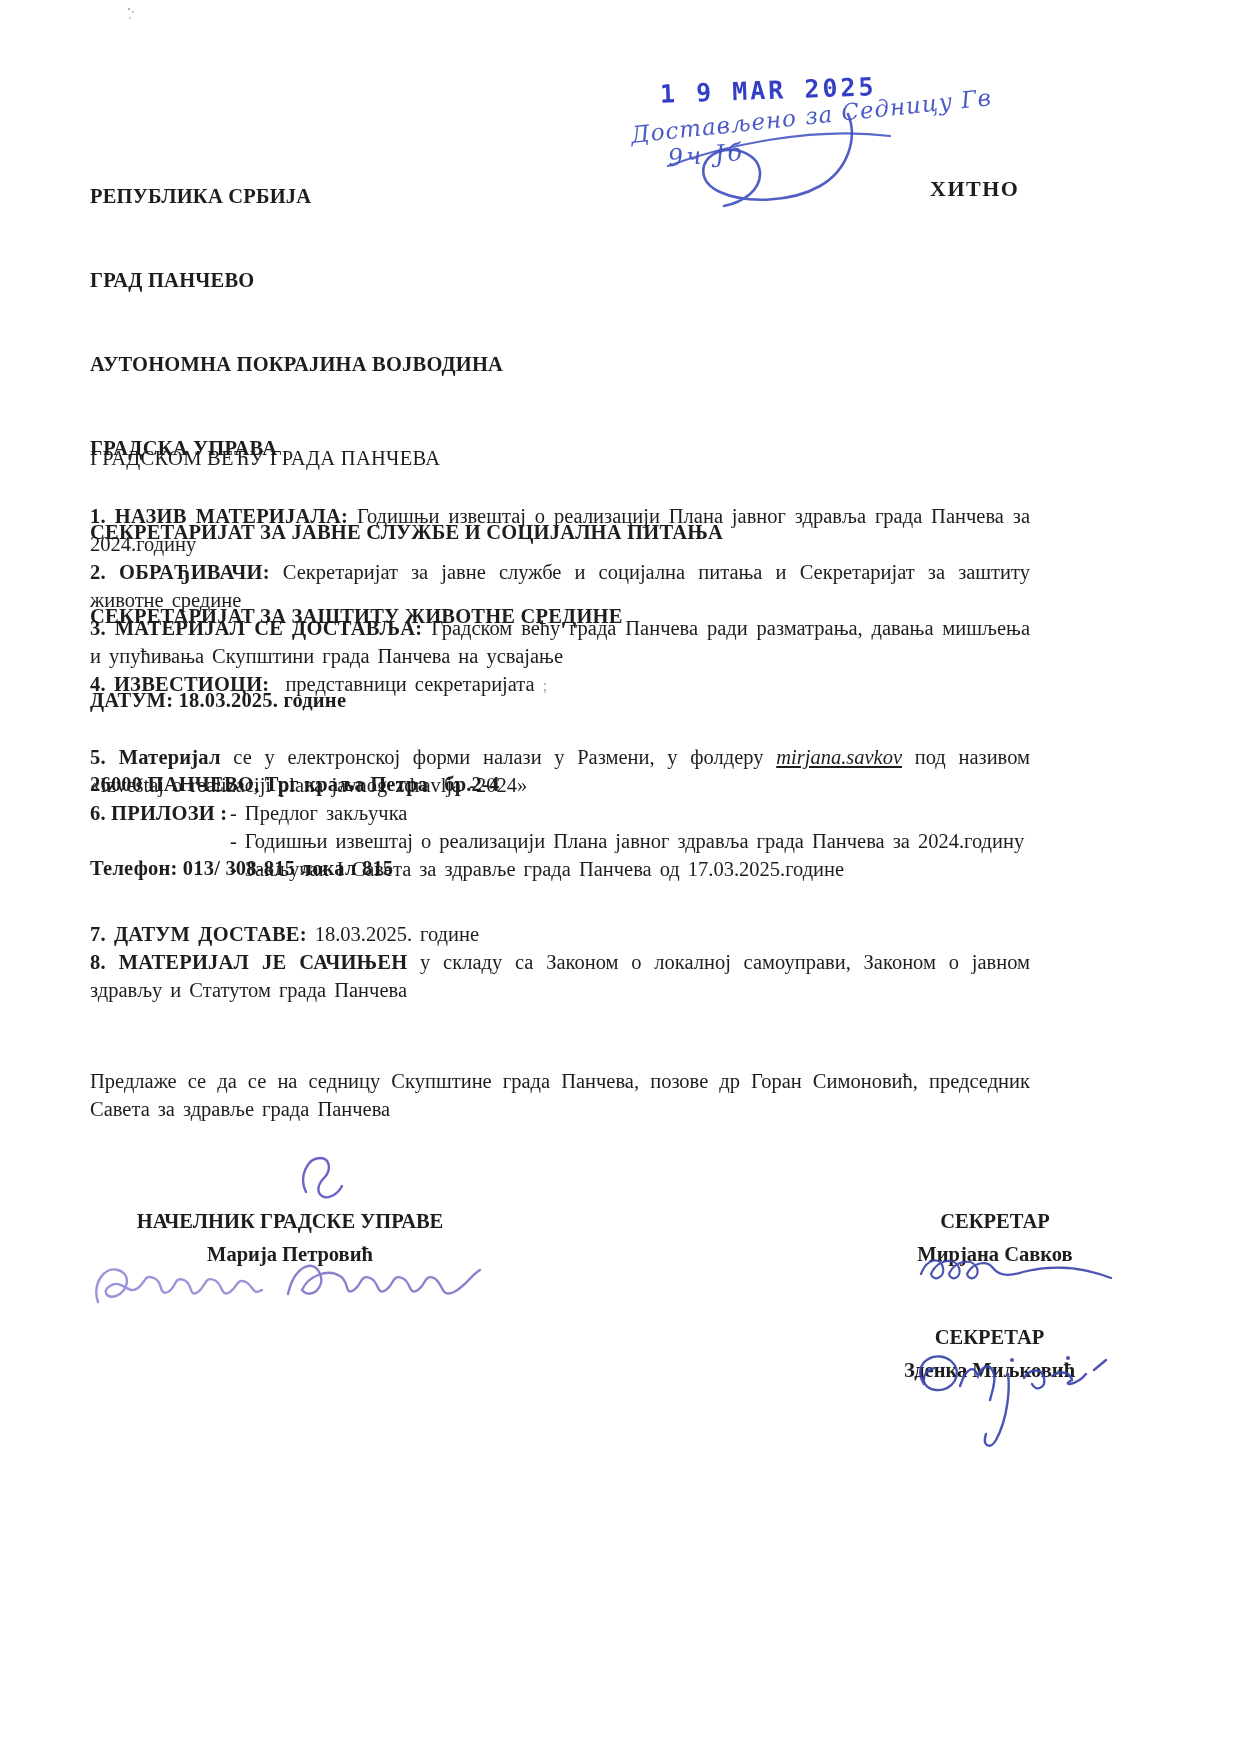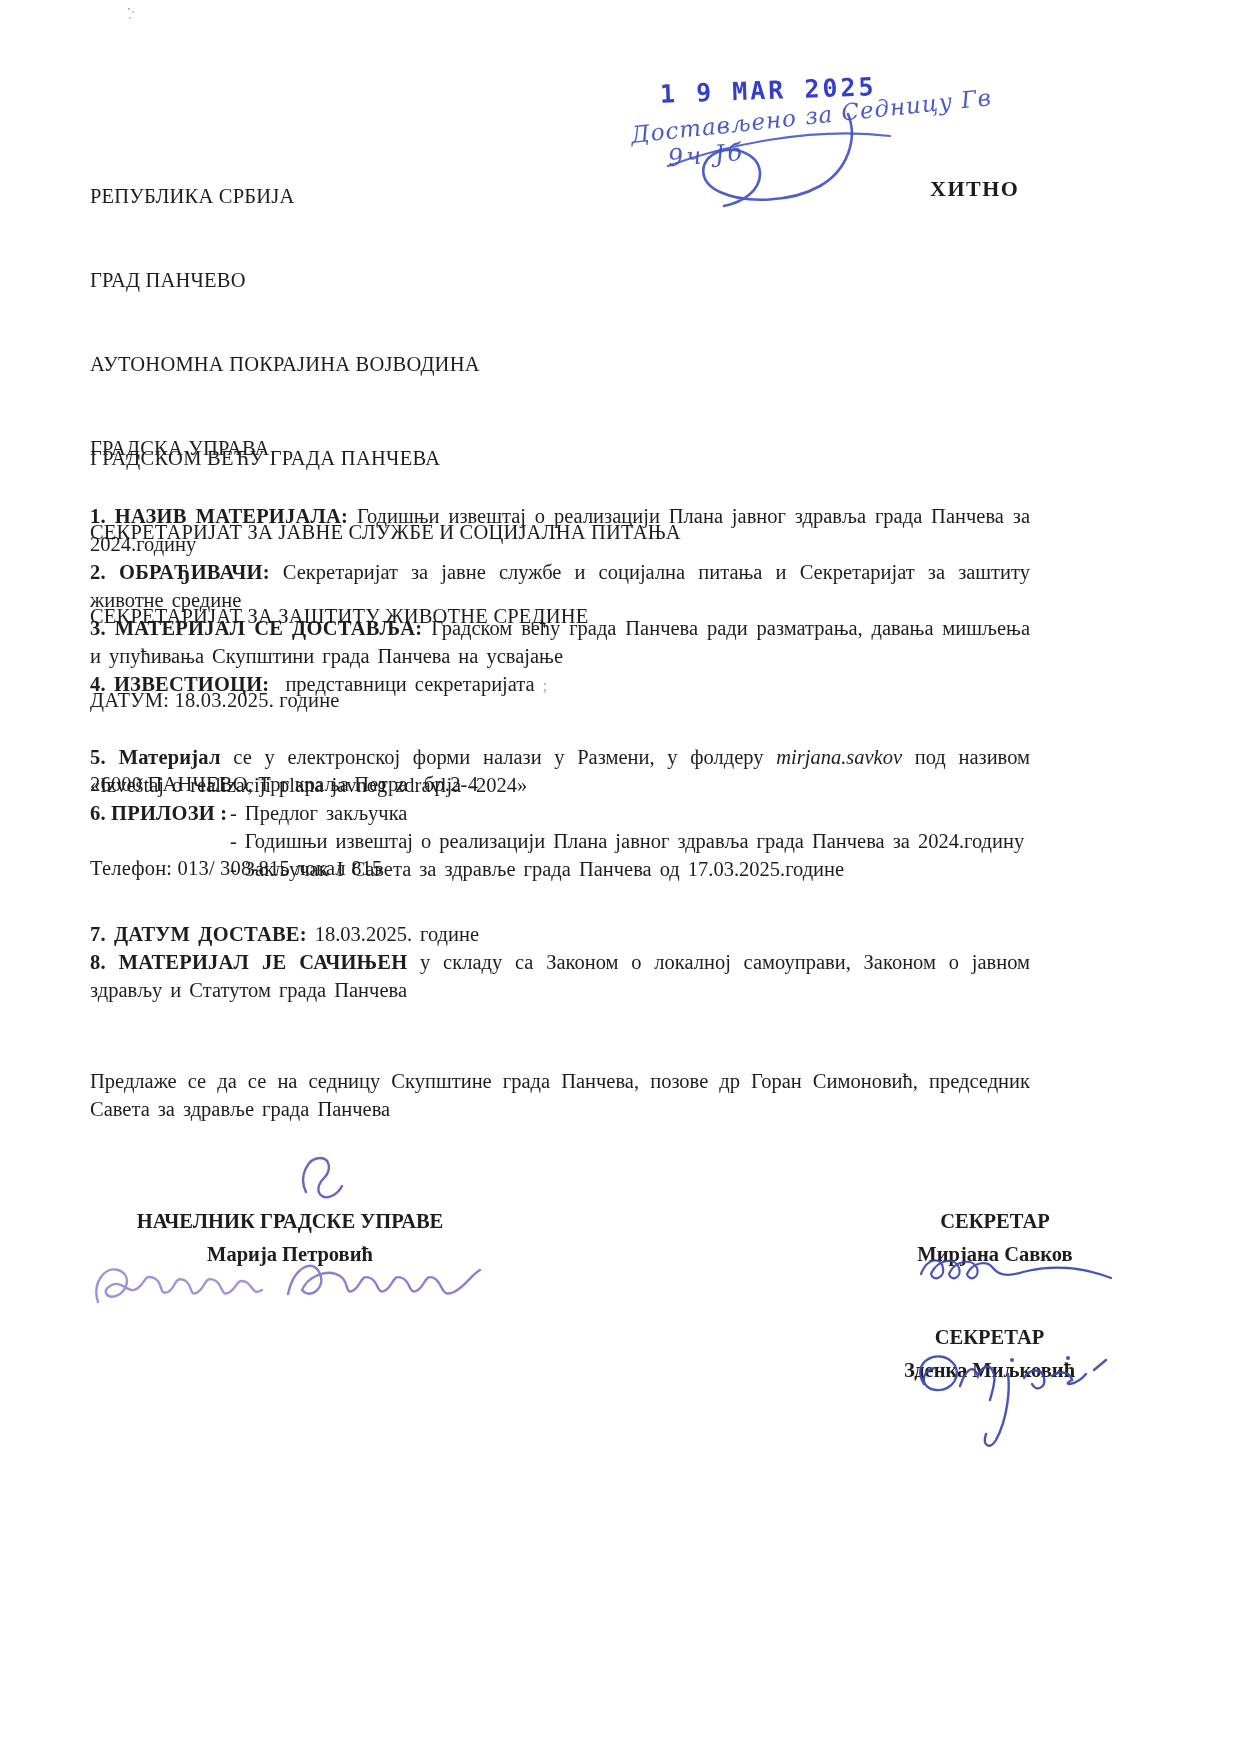--- a/index.html
+++ b/index.html
@@ -9,21 +9,21 @@
     background:#ffffff;
     font-family:"Liberation Serif","DejaVu Serif",serif;
     color:#1d1d1d;
     overflow:hidden;
   }
   .specks{position:absolute;left:128px;top:8px;width:2px;height:2px;background:#9aa0aa;
     box-shadow:4px 3px 0 #b3b8c0, 1px 9px 0 #c2c6cc;border-radius:50%;}
   
   .hdr{
     position:absolute;left:90px;top:126px;
-    font-weight:normal;font-size:20.5px;line-height:28px;
+    font-weight:bold;font-size:20.5px;line-height:28px;
     letter-spacing:.2px;white-space:pre-wrap;
   }
   
   .stamp-date{
     position:absolute;left:660px;top:76px;
     font-family:"DejaVu Sans Mono",monospace;
     font-weight:bold;font-size:25px;letter-spacing:3px;
     color:#2a35c4;transform:rotate(-2deg);opacity:.95;
   }
   .hw{font-family:"DejaVu Serif",serif;font-style:italic;color:#3d4ec0;}
@@ -43,21 +43,21 @@
     font-size:20.5px;line-height:28px;
   }
   .docbody p{margin:0;text-align:justify;word-spacing:.14em;}
   .docbody b{letter-spacing:.2px;}
   .sp43{height:43px} .sp37{height:37px} .sp63{height:63px}
   .row{display:flex;}
   .row .lbl{flex:0 0 140px;font-weight:bold;letter-spacing:.2px;}
   .row .atts{flex:1;}
   .row .atts div{text-align:justify;word-spacing:.14em;}
   .artifact{opacity:.4;font-size:16px;}
-  .folder-name{font-style:italic;}
+  .folder-name{font-style:italic;text-decoration:underline;}
   
   .sigblock{position:absolute;text-align:center;font-weight:bold;font-size:20.5px;line-height:33px;margin-top:7px;}
   .sig-left{left:95px;top:1198px;width:390px;}
   .sig-right1{left:870px;top:1198px;width:250px;}
   .sig-right2{left:862px;top:1314px;width:255px;}
   svg{position:absolute;overflow:visible;}
 </style>
 </head>
 <body>
 

